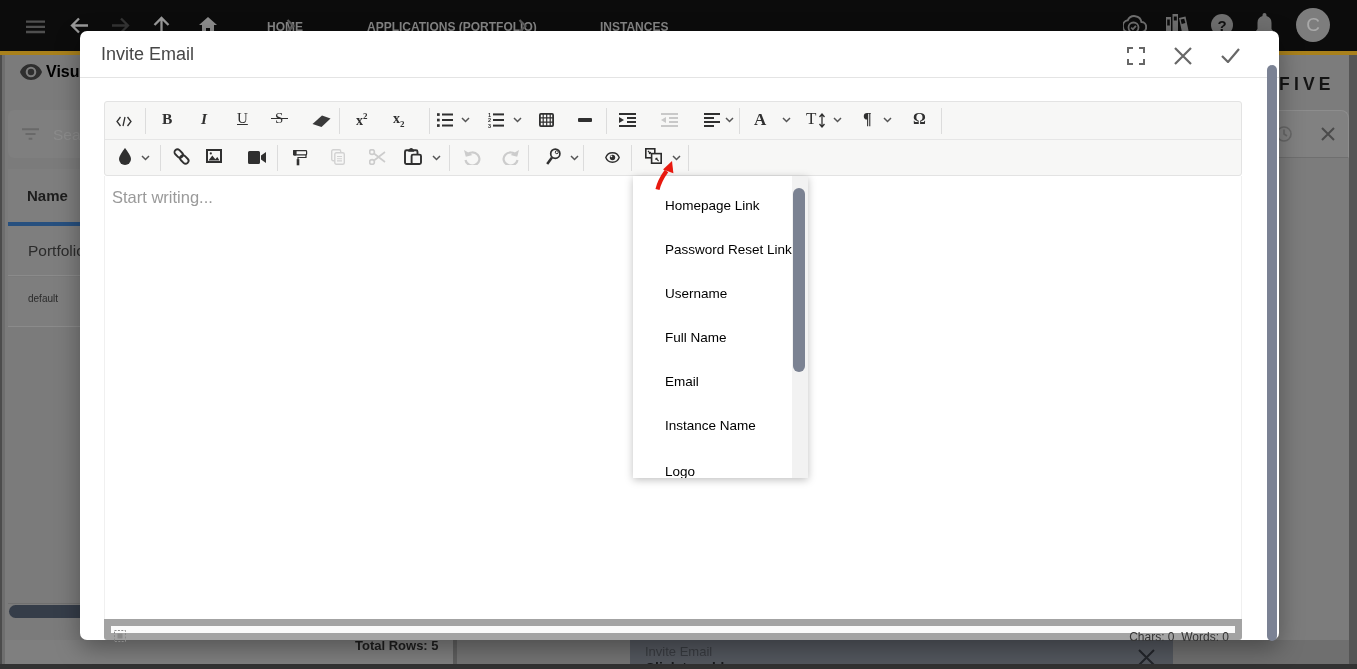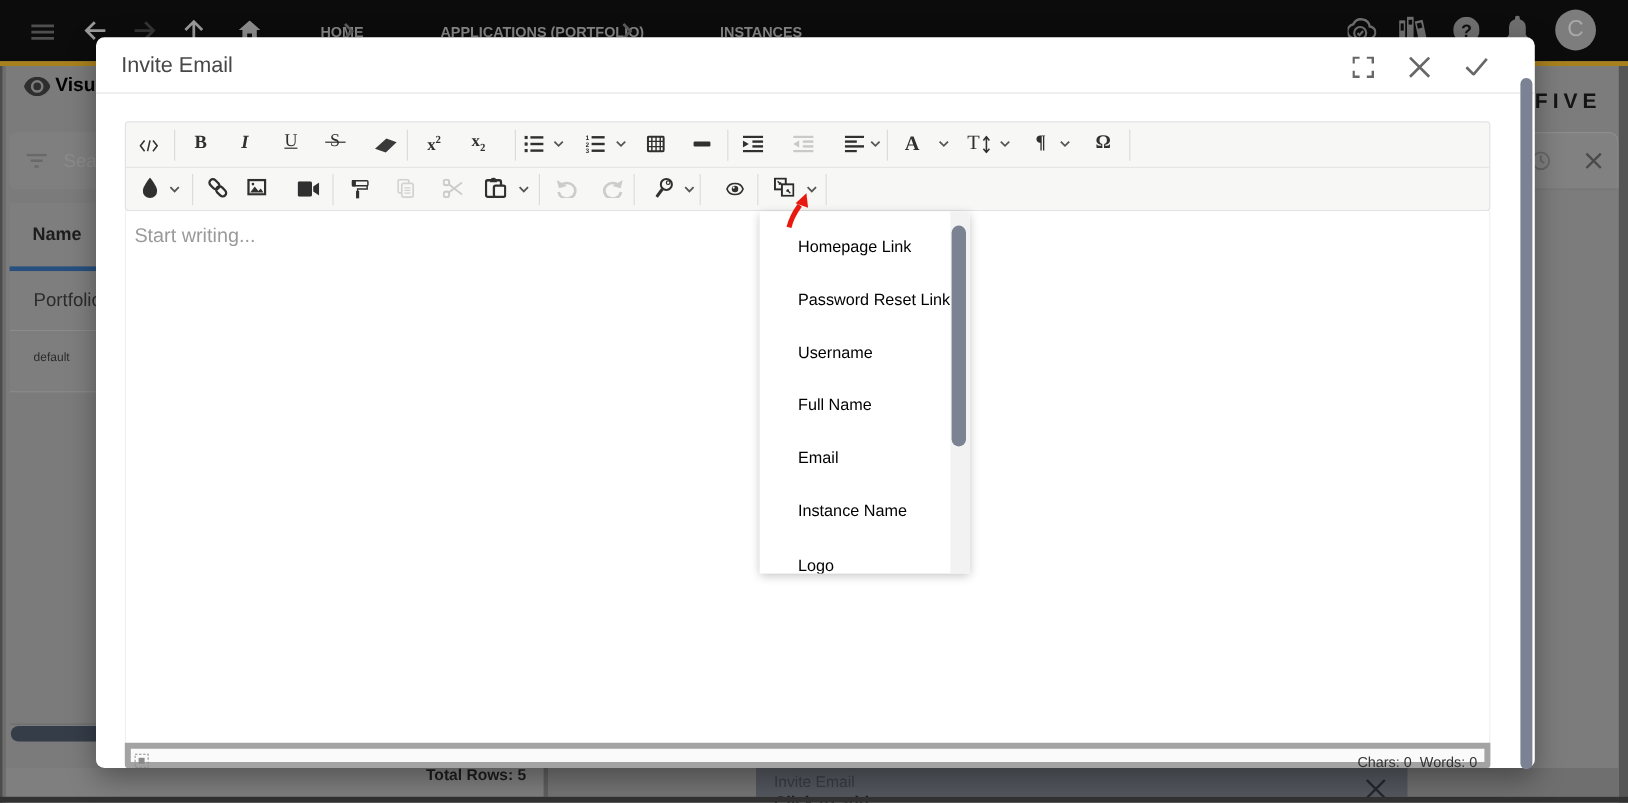--- a/index.html
+++ b/index.html
@@ -39,21 +39,21 @@
 #tbar { position:absolute; left:24px; top:70px; width:1138px; height:75px; background:#f7f7f6; border:1px solid #e3e3e3; border-radius:3px; }
 .sep1 { position:absolute; top:6px; width:1px; height:26px; background:#dcdcdc; }
 .sep2 { position:absolute; top:43px; width:1px; height:26px; background:#dcdcdc; }
 #tbrowline { position:absolute; left:0; top:37px; width:1136px; height:1px; background:#e6e6e6; }
 .ti { position:absolute; color:#303030; }
 .serif { font-family:"Liberation Serif", serif; }
 
 
 #mbody { position:absolute; left:24px; top:145px; width:1138px; height:443px; border-left:1px solid #f0f0f0; border-right:1px solid #f0f0f0; background:#fff; }
 #placeholder { position:absolute; left:32px; top:157px; font-size:16.5px; color:#9a9a9a; }
-#statusbar { position:absolute; left:24px; top:588px; width:1138px; height:21px; background:#fafafa; border:5px solid #a3a3a3; border-radius:0 0 3px 3px; }
+#statusbar { position:absolute; left:24px; top:588px; width:1138px; height:21px; background:#fafafa; border:7px solid #a3a3a3; border-radius:0 0 3px 3px; }
 #charcount { position:absolute; right:6px; top:4px; font-size:12px; color:#333; }
 
 
 #mscroll { position:absolute; left:1187px; top:34px; width:10px; height:576px; background:#7b8294; border-radius:5px; }
 
 
 #dropdown { position:absolute; left:633px; top:176px; width:175px; height:302px; background:#fff; box-shadow:0 2px 8px rgba(0,0,0,.25); overflow:hidden; }
 .ditem { position:absolute; left:32px; font-size:13.5px; color:#000000; }
 #dtrack { position:absolute; left:159px; top:0; width:16px; height:302px; background:#f2f2f2; }
 #dthumb { position:absolute; left:160px; top:12px; width:12px; height:184px; background:#7b8292; border-radius:6px; }

